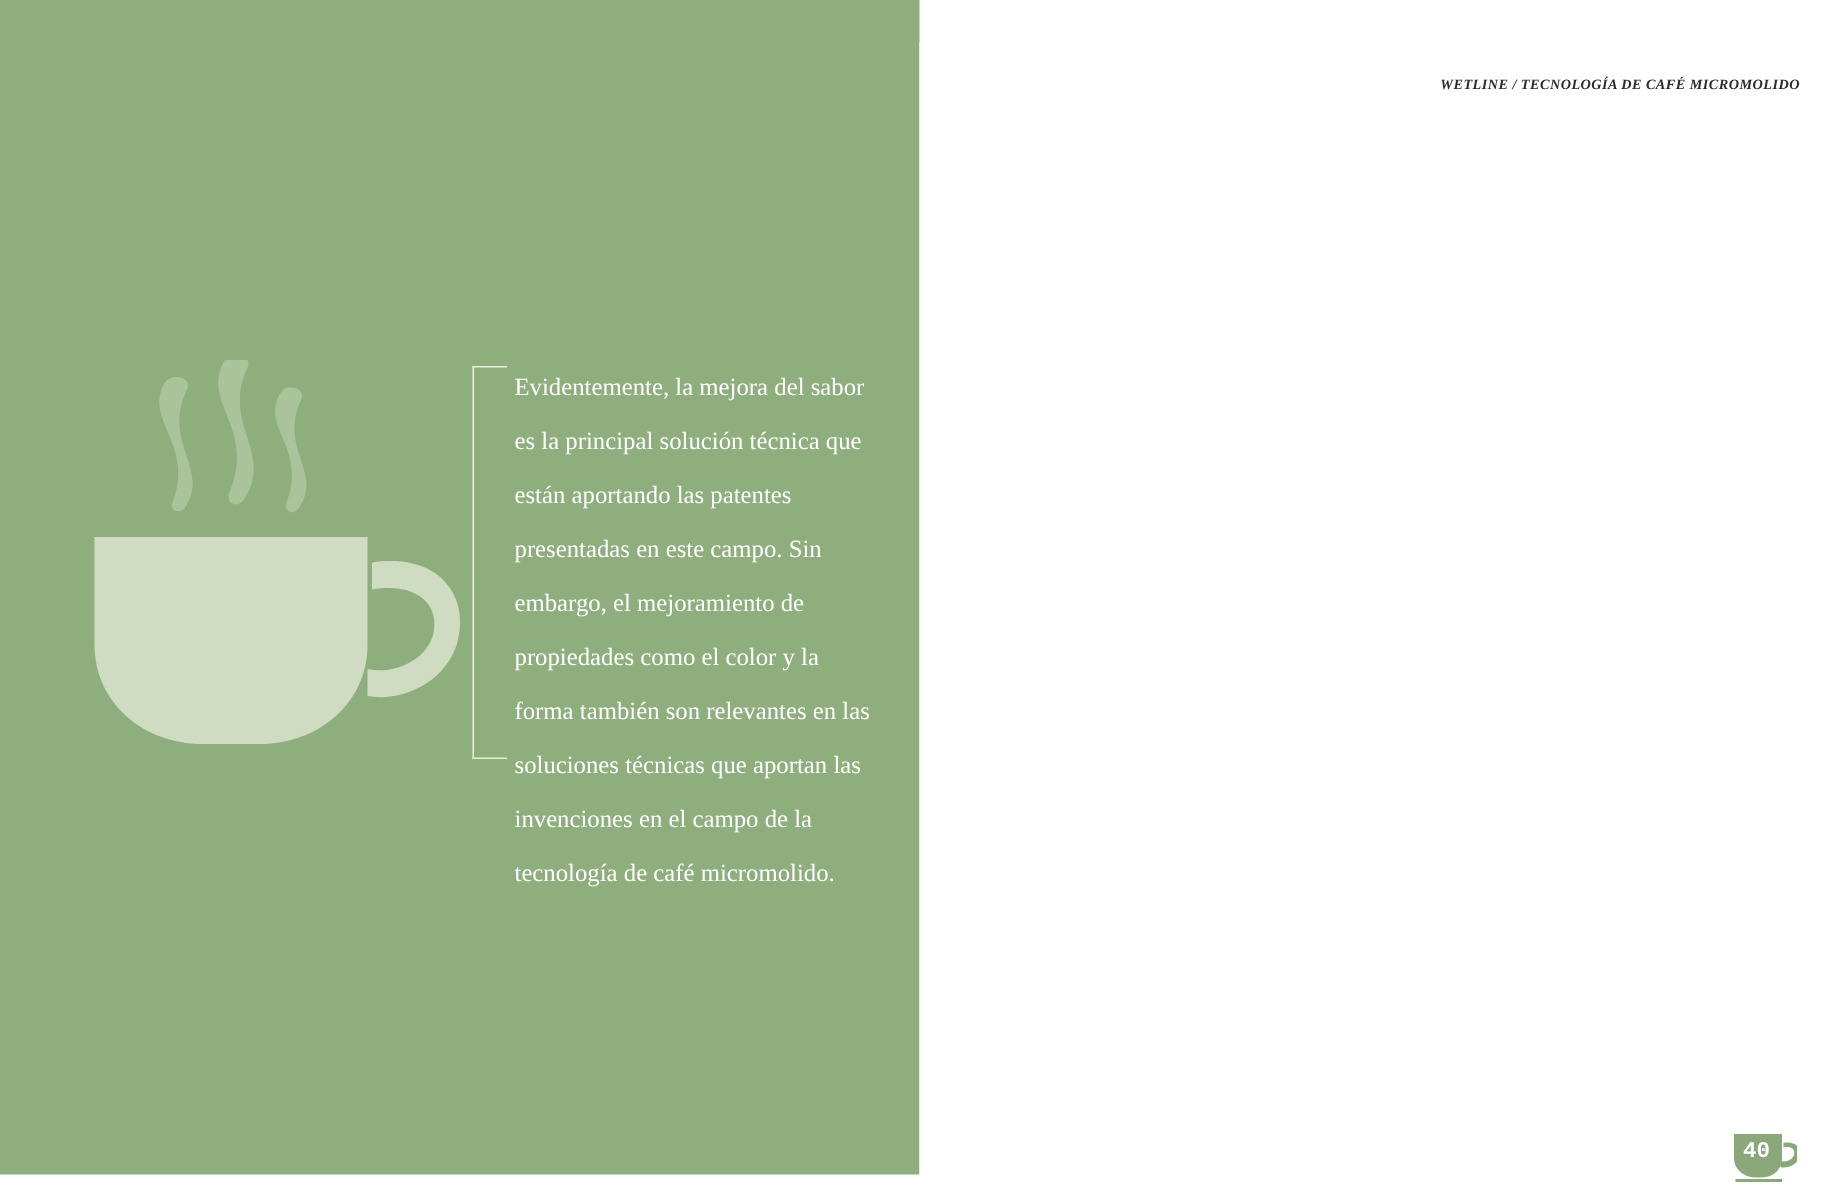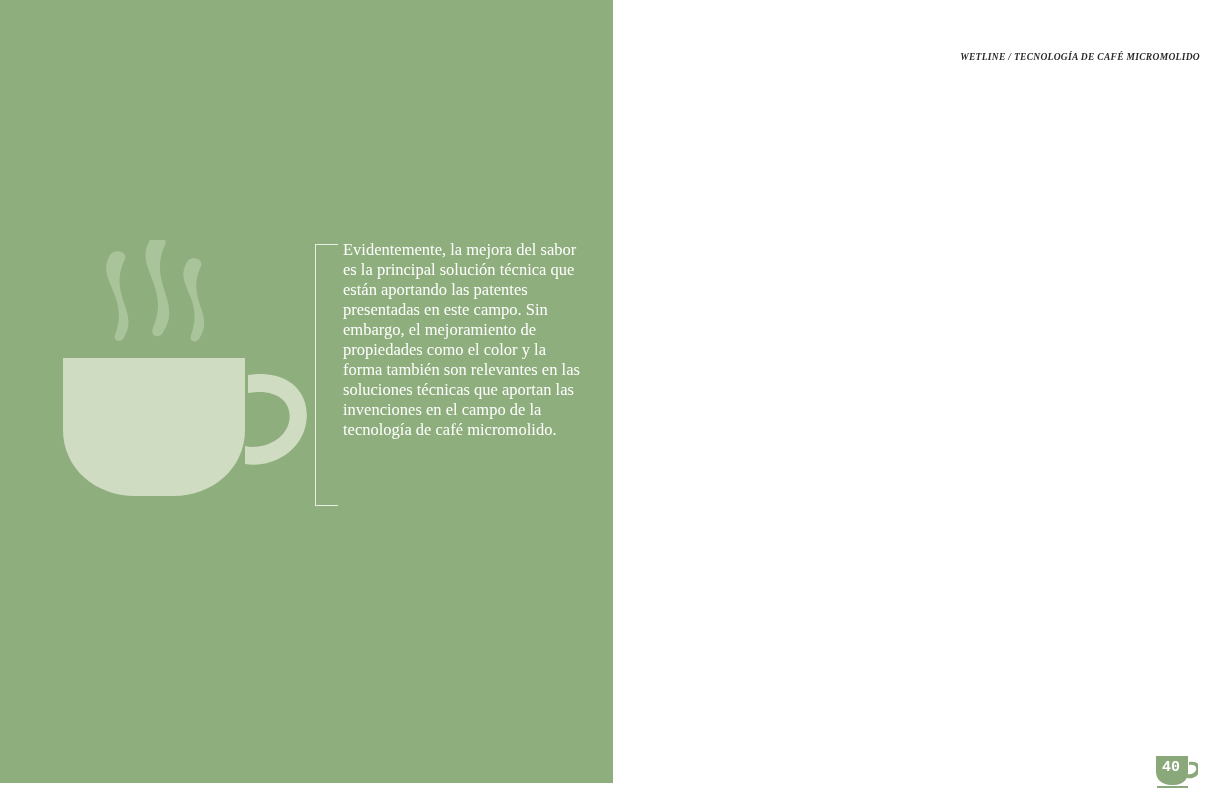--- a/index.html
+++ b/index.html
@@ -34,21 +34,21 @@
     border-top:1.4px solid #e8efe2;
     border-bottom:1.4px solid #e8efe2;
     margin-top:4px;
     height:260px;
     flex:0 0 22px;
   }
   .quote-text{
     color:#ffffff;
     font-family:"Liberation Serif", serif;
     font-size:16.5px;
-    line-height:20px;
+    line-height:36px;
     padding-left:5px;
     width:245px;
   }
 
   
   .right-panel{
     flex:1 1 auto;position:relative;background:#ffffff;height:792px;margin-top:28px;
   }
   .header-label{
     position:absolute;right:24px;top:24px;

